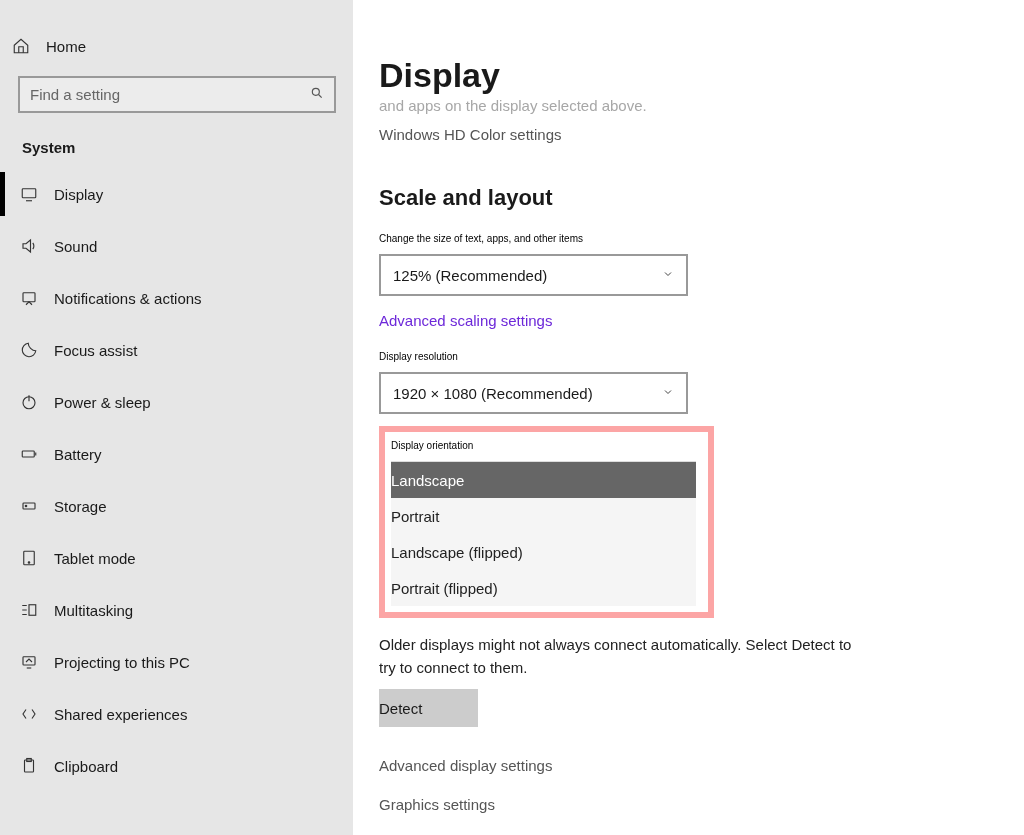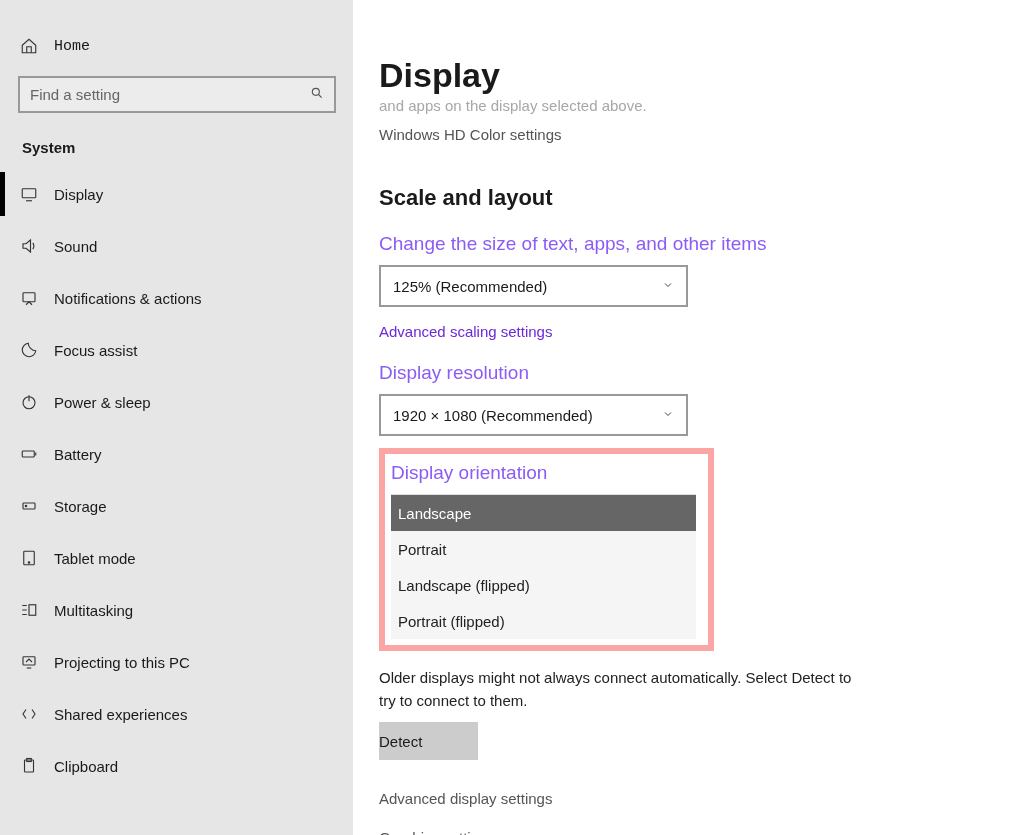--- a/index.html
+++ b/index.html
@@ -23,24 +23,23 @@
   }
   .back-row .back-icon {
     width: 24px; height: 24px;
     display: flex; align-items: center; justify-content: center;
     font-size: 16px;
     margin-right: 26px;
   }
   .back-row .title { font-size: 14px; }
   .home-row {
     display: flex; align-items: center;
-    padding: 0 18px;
+    padding: 0 10px;
     height: 44px;
     margin-top: 24px;
-    font-family: Liberation Mono, monospace;
   }
   .nav-icon {
     width: 22px; height: 22px;
     display: flex; align-items: center; justify-content: center;
     margin-right: 14px;
     flex-shrink: 0;
   }
   .home-row .label { font-size: 15px; }
   .search-wrap {
     margin: 8px 26px 0 18px;
@@ -97,23 +96,23 @@
   }
   .link-line {
     color: #555; font-size: 15px;
     margin-top: 12px;
   }
   .subheading {
     font-size: 22px; font-weight: 600;
     margin-top: 42px;
   }
   .field-label {
-    font-size: 19px;
+    font-size: 10px;
     margin-top: 22px;
-    color: #8b5cf6;
+    color: #000000;
   }
   .combo {
     width: 309px; height: 42px;
     border: 2px solid #999;
     margin-top: 10px;
     display: flex; align-items: center;
     padding: 8px 12px;
     background:#fff;
     justify-content: space-between;
   }
@@ -133,21 +132,21 @@
   .redbox .field-label { margin-top: 4px; }
   .dropdown {
     margin-top: 10px;
     border-top: 1px solid #ddd;
     background: #f5f5f5;
     width: 305px;
   }
   .dd-item {
     height: 36px;
     display:flex; align-items:center;
-    padding: 0 7px;
+    padding: 0 0;
     font-size: 15px;
     color:#222;
   }
   .dd-item.selected {
     background: #666; color:#fff;
   }
   .paragraph {
     font-size: 15px; color:#222;
     margin-top: 16px;
     line-height: 1.5;

